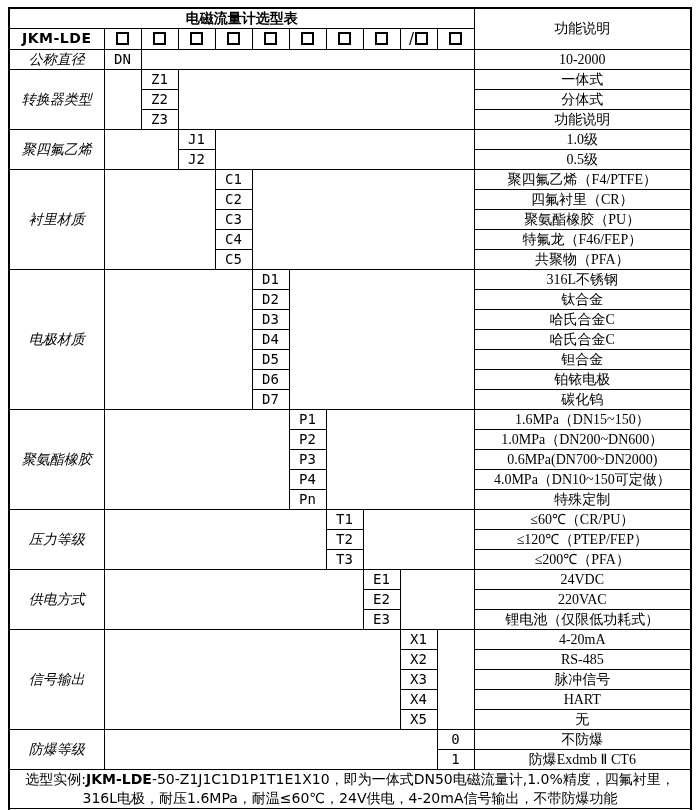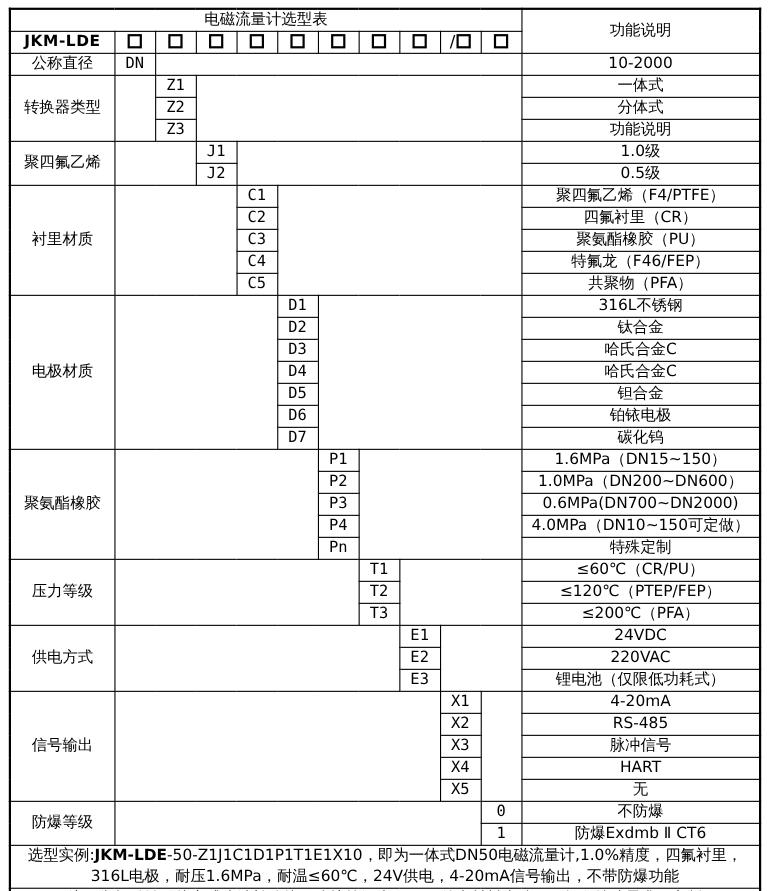--- a/index.html
+++ b/index.html
@@ -10,29 +10,29 @@
   .sheet { position:absolute; left:8px; top:7px; }
   table.sel {
     border-collapse:collapse; width:684px; table-layout:fixed;
     border:2px solid #000;
   }
   table.sel td {
     border:1px solid #000; padding:0; text-align:center;
     font-size:14px; height:19px; line-height:19px;
     white-space:nowrap; overflow:hidden;
   }
-  td.title-cell { height:18px; font-size:15px; }
+  td.title-cell { height:18px; font-size:15px;font-weight:bold; }
   td.rhead { font-size:15px; }
   td.model-cell { font-weight:bold; font-size:14px; letter-spacing:0.5px; }
   td.code {
     font-family:"DejaVu Sans Mono", monospace; font-size:13px;
   }
   td.code-left { text-align:left; padding-left:3px;margin-top:24px; }
-  td.lbl { font-size:14px; }
-  td.desc { font-size:13.5px; }
+  td.lbl { font-size:14px;font-style:italic; }
+  td.desc { font-size:13.5px;font-family:Liberation Serif, serif; }
   td.cb { }
   span.box {
     display:inline-block; width:13px; height:13px;
     border:2px solid #000; box-sizing:border-box; vertical-align:middle;
     margin-top:-2px;
   }
   span.slash { font-size:15px; margin-right:1px; vertical-align:middle; }
   td.example-cell {
     height:auto; white-space:normal; line-height:21px; font-size:13.5px;
     padding:1px 2px;

